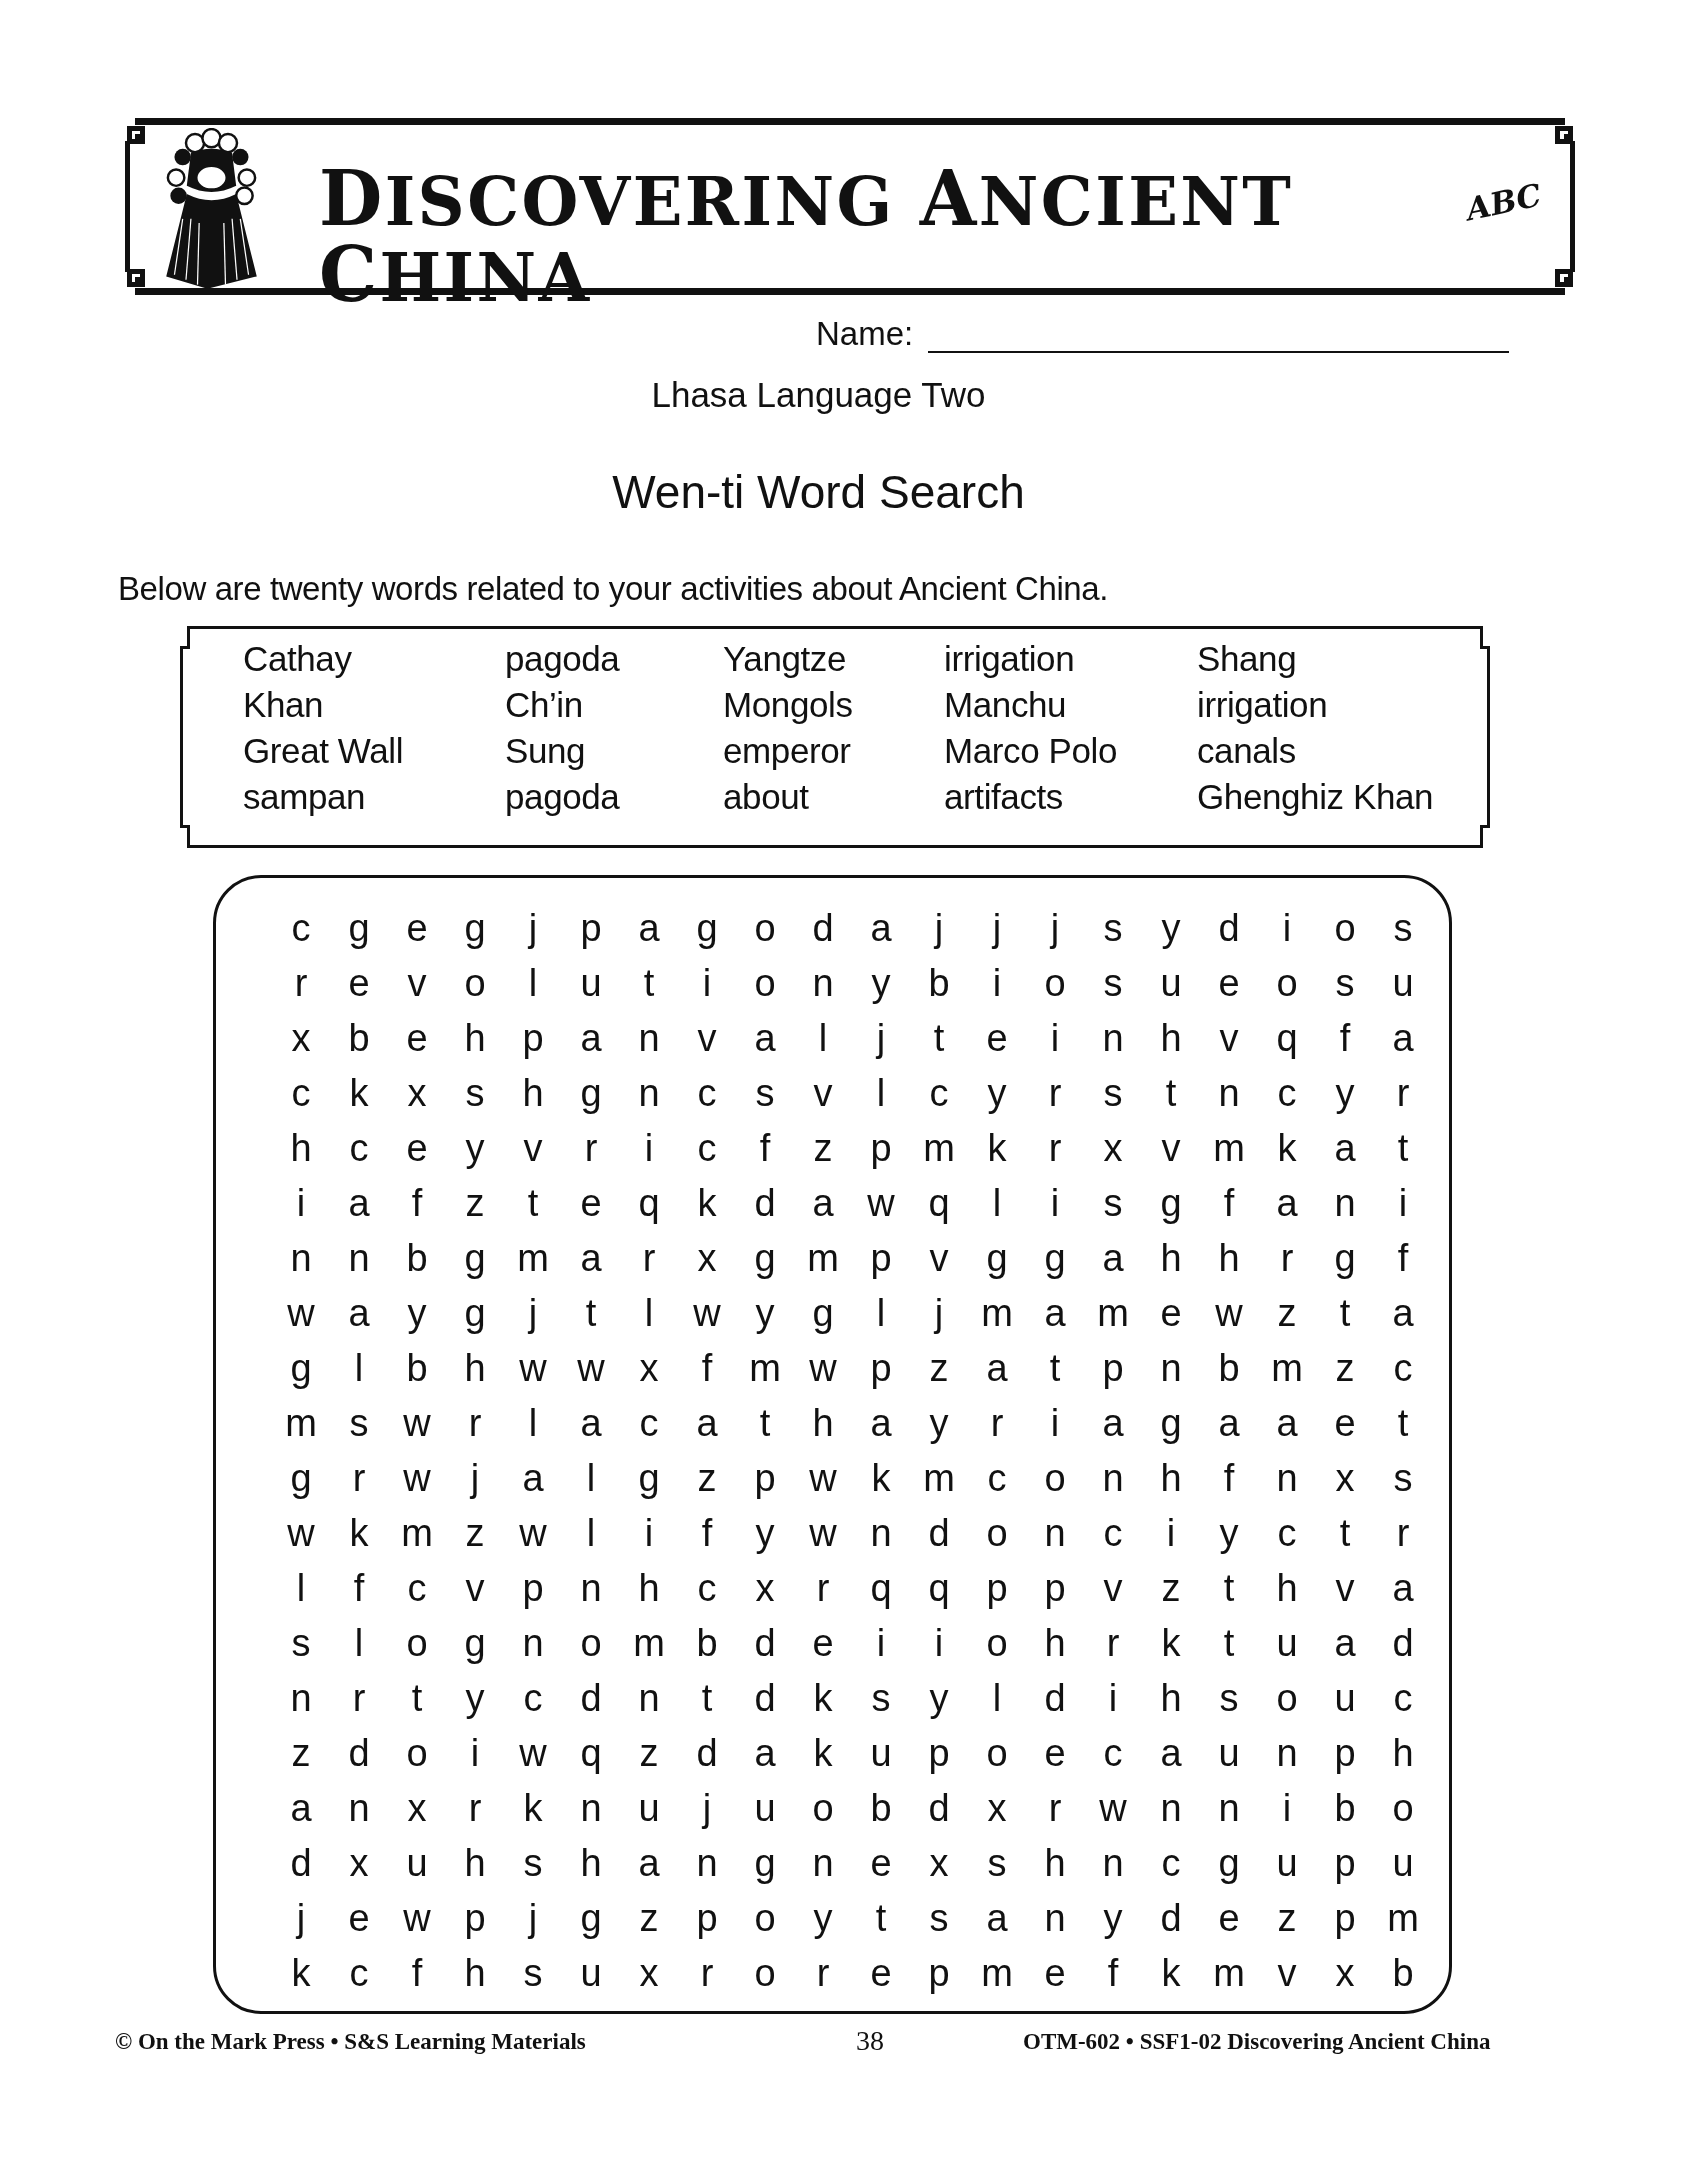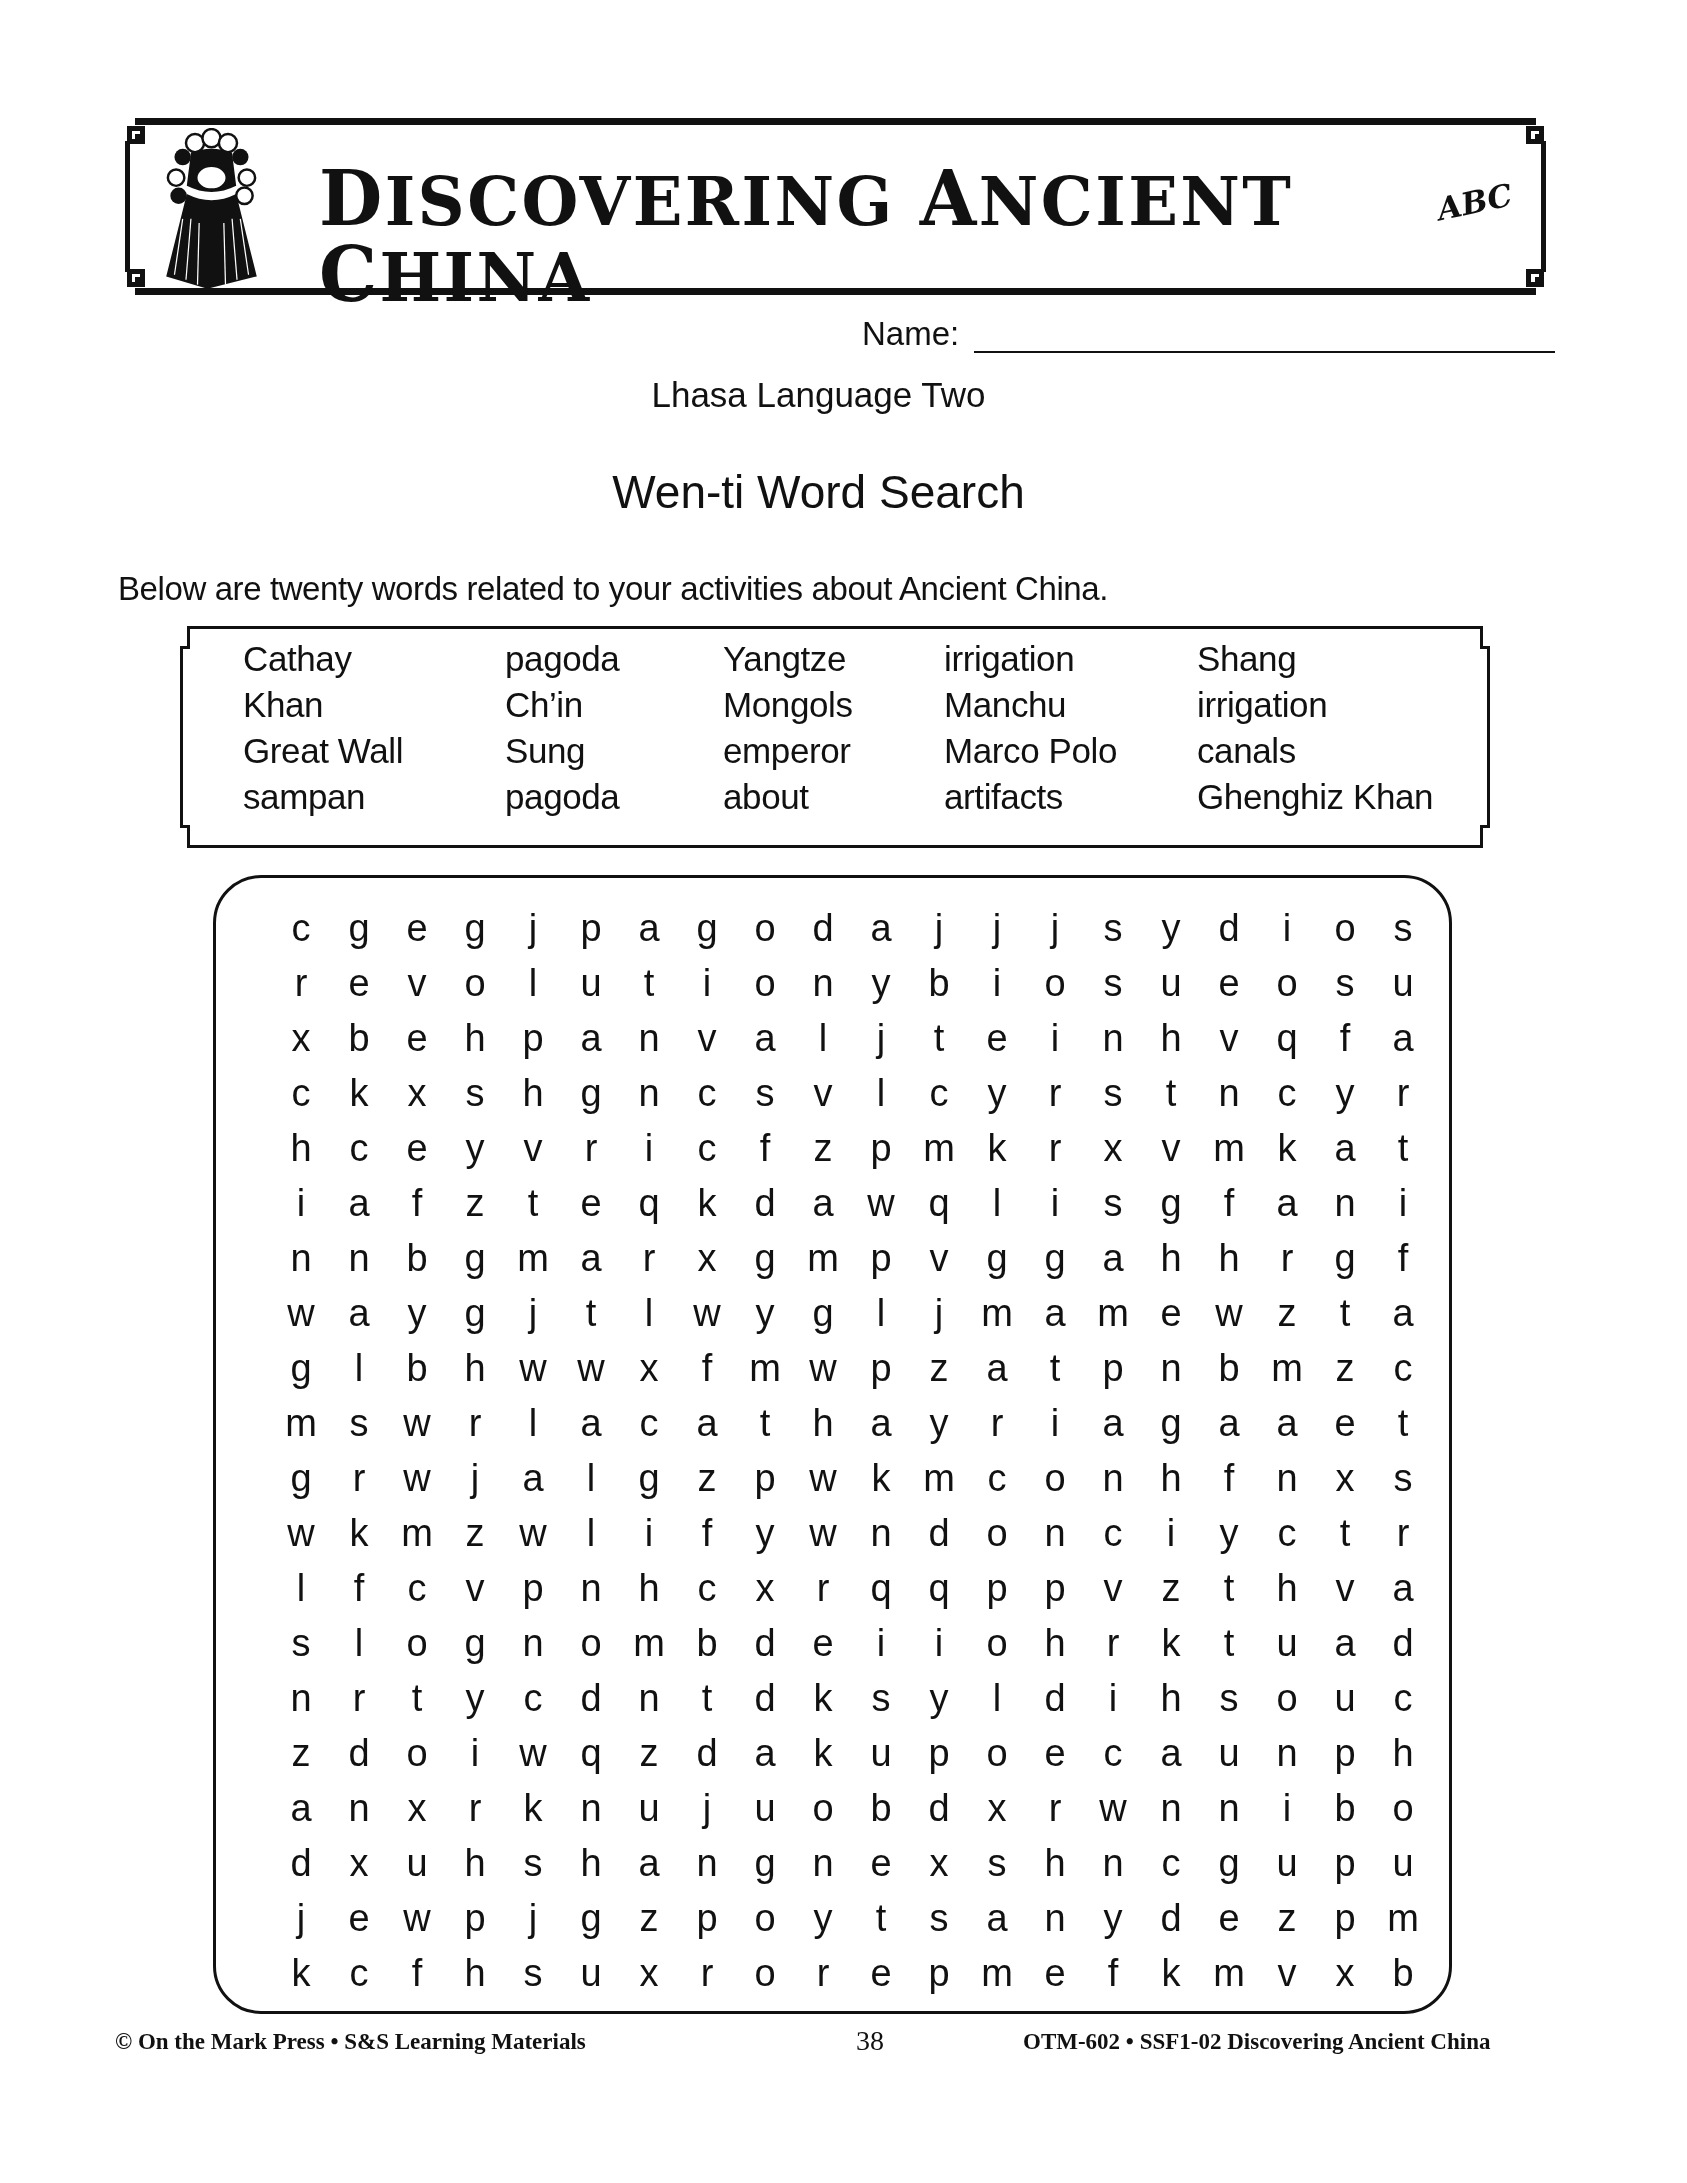--- a/index.html
+++ b/index.html
@@ -1,34 +1,34 @@
 <!DOCTYPE html>
 <html style="font-size:13px"><head>
 <meta charset="utf-8">
 <style>
   html, body { margin: 0; padding: 0; background: #ffffff; }
   body { width: 1687px; height: 2183px; position: relative; overflow: hidden; color: #111; font-family: "Liberation Sans", "DejaVu Sans", sans-serif; }
 
   
-  .banner { position: absolute; left: 125px; top: 118px; width: 1421px; height: 177px; }
+  .banner { position: absolute; left: 125px; top: 118px; width: 1421px; height: 177px; padding-left: 29px; }
   .banner .frame { position: absolute; left: 10px; top: 0; right: 10px; bottom: 0; border-top: 7.4px solid #111; border-bottom: 7.4px solid #111; }
   .banner .side { position: absolute; top: 23px; bottom: 23px; width: 8.2px; border: 0; }
   .banner .side.left { left: 0; border-left: 5.8px solid #111; }
   .banner .side.right { right: 0; border-right: 5.8px solid #111; }
   .banner .notch { position: absolute; width: 18px; height: 18px; border: 5px solid #111; box-sizing: border-box; background: #fff; }
   .banner .notch::after { content: ""; position: absolute; left: 3.3px; top: 3.3px; width: 5px; height: 5px; background: #111; }
   .n-tl { left: 1.6px; top: 8.2px; } .n-bl { left: 1.6px; bottom: 8.2px; }
   .n-tr { right: 1.6px; top: 8.2px; } .n-br { right: 1.6px; bottom: 8.2px; }
 
   .mask { position: absolute; left: 33px; top: 10px; width: 107px; height: 161px; }
   .banner-title { position: absolute; left: 194px; top: 43px; font-family: "DejaVu Serif", serif; font-weight: bold; font-size: 68px; letter-spacing: 2.5px; line-height: 1; transform: scaleX(0.96); transform-origin: left; }
   .banner-title .cap { font-size: 76px; }
   .abc { position: absolute; right: 33px; top: 66px; font-family: "DejaVu Serif", serif; font-weight: bold; font-style: italic; font-size: 31px; transform: rotate(-12deg); }
 
-  .name-row { position: absolute; left: 816px; top: 315px; font-size: 33px; display: flex; align-items: flex-end; margin-left: 46px; }
+  .name-row { position: absolute; left: 816px; top: 315px; font-size: 33px; display: flex; align-items: flex-end; }
   .name-line { width: 581px; border-bottom: 2.5px solid #111; margin-left: 15px; height: 31px; }
   .subtitle { position: absolute; left: 0; width: 1687px; top: 375px; text-align: center; font-size: 35px; transform: translateX(-25px); }
   .title { position: absolute; left: 0; width: 1687px; top: 465px; text-align: center; font-size: 46px; transform: translateX(-25px); }
   .instr { position: absolute; left: 118px; top: 554px; font-size: 33px; letter-spacing: -0.4px; margin-top: 16px; }
 
   
   .wordbox { position: absolute; left: 180px; top: 626px; width: 1310px; height: 222px; }
   .wordbox .wb-frame { position: absolute; left: 6.6px; right: 6.6px; top: 0; bottom: 0; border-top: 3.3px solid #111; border-bottom: 3.3px solid #111; }
   .wordbox .wb-side { position: absolute; top: 23px; bottom: 23px; width: 6.6px; }
   .wordbox .wb-side.l { left: 0; border-left: 3.3px solid #111; }

